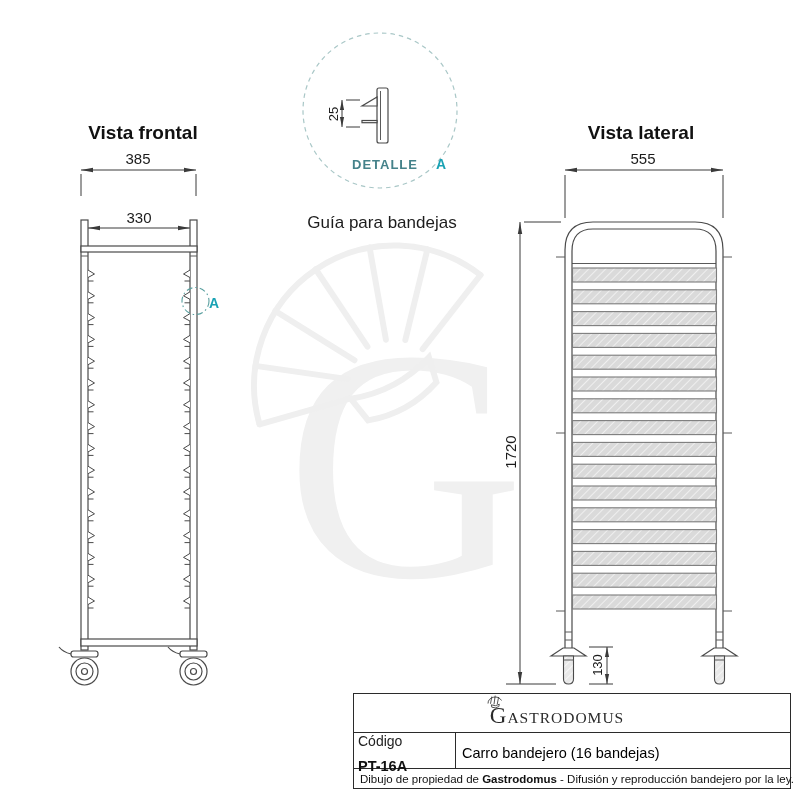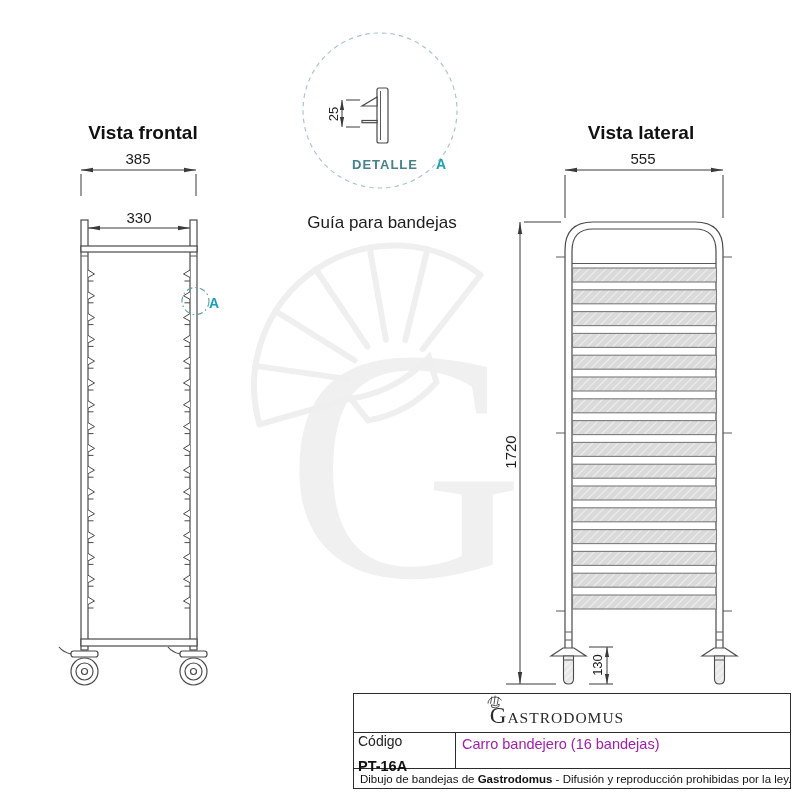--- a/index.html
+++ b/index.html
@@ -27,21 +27,21 @@
       border:1.2px solid #2b2b2b;box-sizing:border-box;background:#fff;
       display:flex;flex-direction:column;}
   .tb-row1{height:39px;border-bottom:1.2px solid #2b2b2b;display:flex;
       align-items:flex-end;justify-content:center;padding-bottom:3px;box-sizing:border-box;}
   .tb-row2{height:36px;border-bottom:1.2px solid #2b2b2b;display:flex;box-sizing:border-box;}
   .tb-row3{flex:1;display:flex;align-items:center;padding:0 6px;box-sizing:border-box;}
   .tb-cell-code{width:102px;border-right:1.2px solid #2b2b2b;box-sizing:border-box;padding:2px 4px;}
   .tb-cell-desc{flex:1;padding:2px 6px;}
   .tb-label{font-size:14px;color:#222;line-height:12px;}
   .tb-code{font-size:14.5px;font-weight:bold;color:#111;margin-top:11px;}
-  .tb-desc{font-size:14.5px;color:#a21caf;margin-top:1px;}
+  .tb-desc{font-size:14.5px;color:#000000;margin-top:10px;}
   .tb-disc{font-size:11.5px;color:#111;white-space:pre;}
   .tb-disc b{font-weight:bold;}
   .logo{position:relative;display:inline-block;white-space:nowrap;margin-right:30px;}
   .logo-g{font-family:"Liberation Serif",serif;font-size:23px;color:#2a2a2a;letter-spacing:1px;}
   .logo-rest{font-family:"Liberation Serif",serif;font-size:15.5px;color:#2a2a2a;letter-spacing:1px;}
   .logo-hat{position:absolute;left:-4px;top:-9px;}
 </style>
 </head>
 <body>
 
@@ -286,17 +286,17 @@
   <div class="tb-row2">
     <div class="tb-cell-code">
       <div class="tb-label">Código</div>
       <div class="tb-code">PT-16A</div>
     </div>
     <div class="tb-cell-desc">
       <div class="tb-desc">Carro bandejero (16 bandejas)</div>
     </div>
   </div>
   <div class="tb-row3">
-    <span class="tb-disc"><span>Dibujo de bandejas de </span><b>Gastrodomus</b><span> - Difusión y reproducción prohibidas por la ley.</span></span>
+    <span class="tb-disc"><span>Dibujo de propiedad de </span><b>Gastrodomus</b><span> - Difusión y reproducción bandejero por la ley.</span></span>
   </div>
 </div>
 
 </div>
 
 </body></html>

